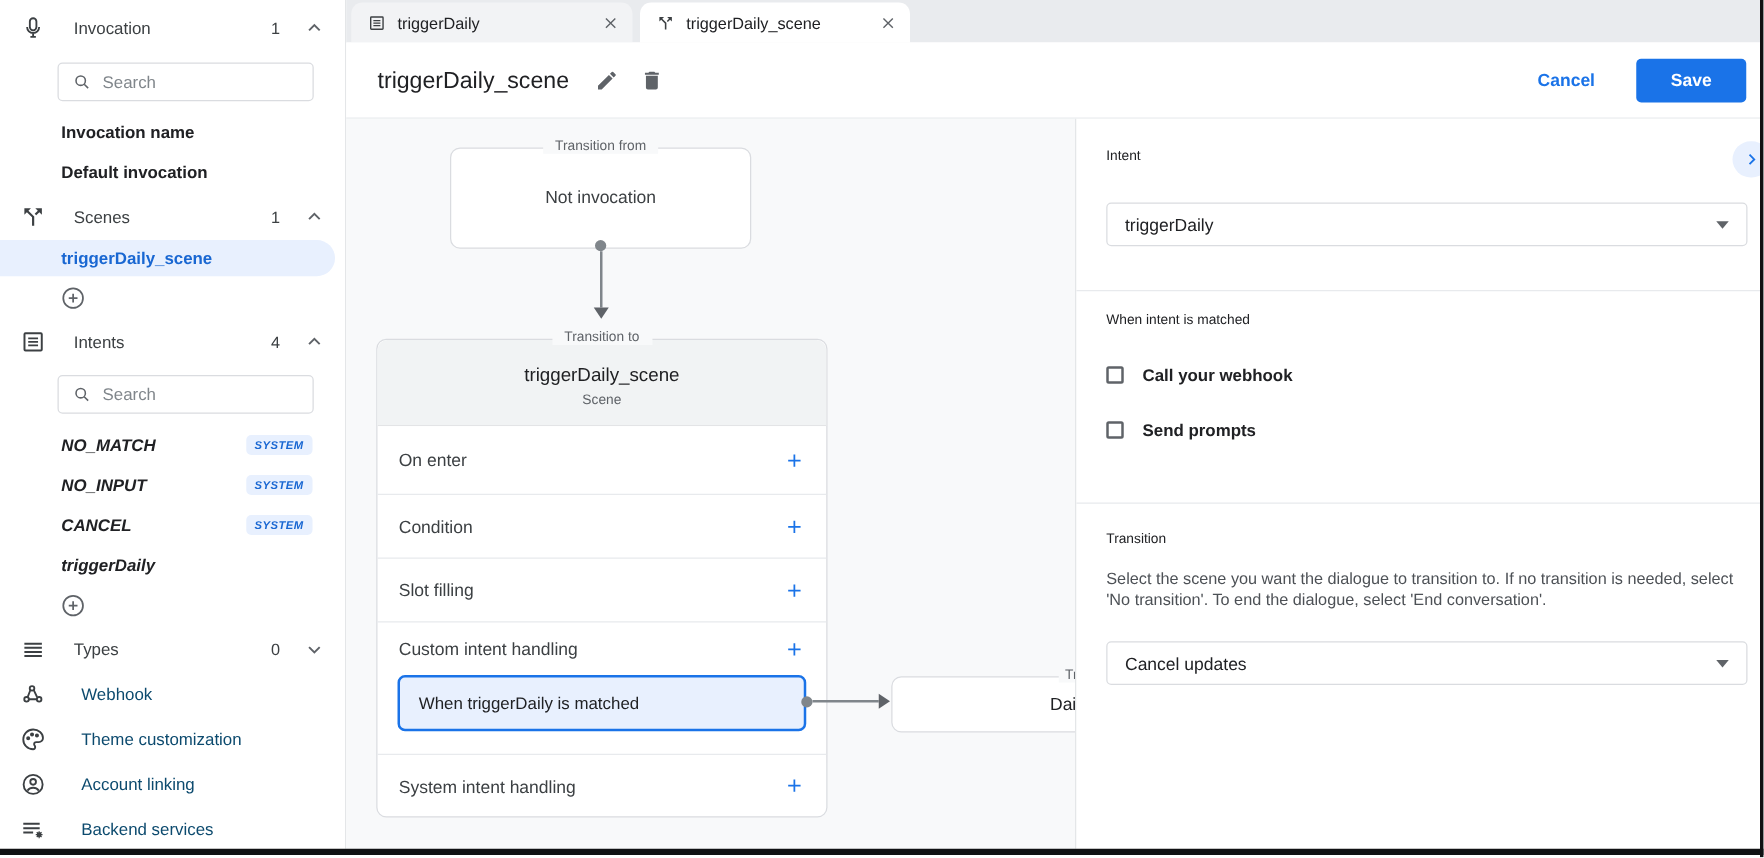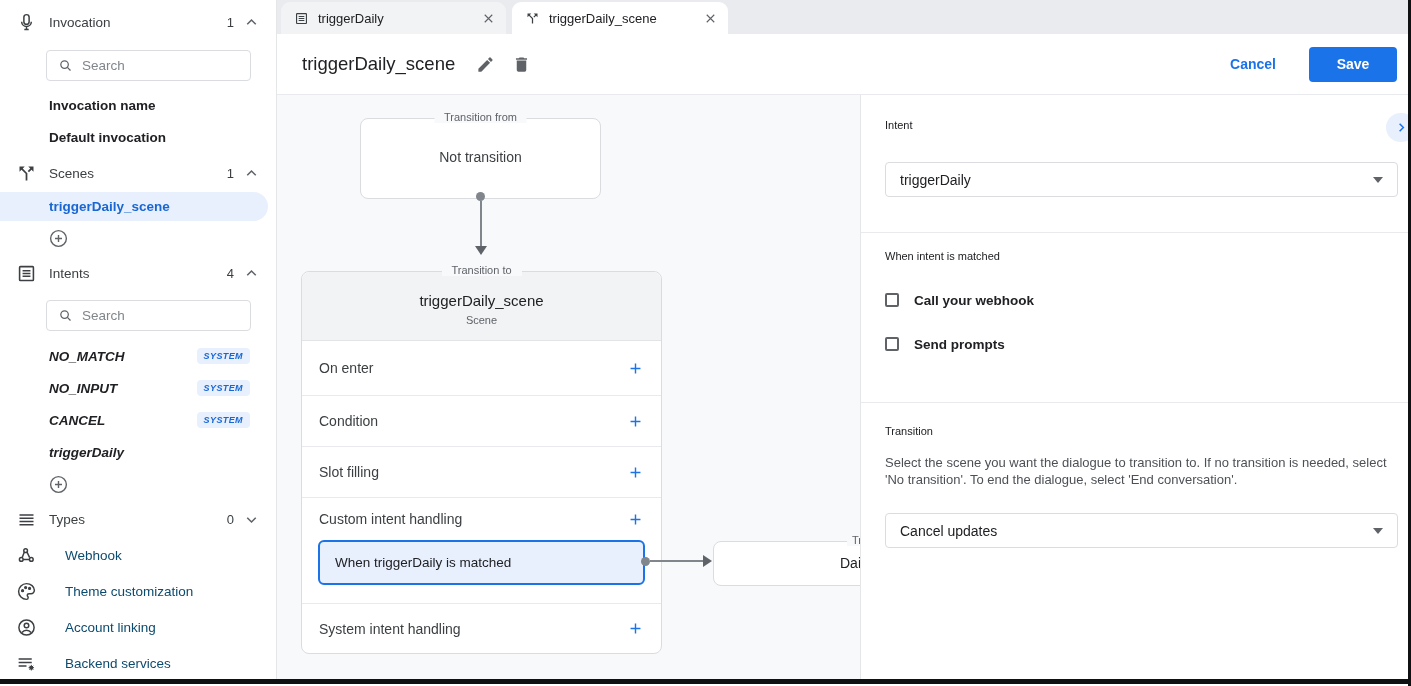--- a/index.html
+++ b/index.html
@@ -8,21 +8,21 @@
          font-family:"Liberation Sans", sans-serif; color:#202124; overflow:hidden; }
 
   
   .edge-right  { position:absolute; left:1408px; top:0; width:3px; height:686px; background:#101113; z-index:60; }
   .edge-bottom { position:absolute; left:0; top:679px; width:1411px; height:5px; background:#101113; z-index:60; }
 
   
   .sidebar { position:absolute; left:0; top:0; width:277px; height:679px; background:#fff;
              border-right:1px solid #e4e6e8; }
   .srow { position:absolute; left:0; width:100%; display:flex; align-items:center; }
-  .sec-head { height:24px; padding:0 16px; }
+  .sec-head { height:24px; padding:0 16px;gap:10px; }
   .sec-icon { width:21px; height:21px; color:#3c4043; flex:none; }
   .sec-label { margin-left:12px; font-size:13.5px; color:#3c4043; }
   .sec-count { margin-left:auto; font-size:13px; color:#3c4043; margin-right:9px; }
   .chev { width:17px; height:17px; color:#5f6368; flex:none; }
   .searchbox { position:absolute; left:46px; width:205px; height:31px; border:1px solid #dadce0;
                border-radius:4px; display:flex; align-items:center; background:#fff; }
   .searchbox svg { width:15px; height:15px; color:#5f6368; margin:0 9px 0 11px; flex:none; }
   .searchbox input { border:0; outline:0; font:13.5px "Liberation Sans",sans-serif; color:#202124;
                      width:150px; background:transparent; }
   .searchbox input::placeholder { color:#80868b; }
@@ -283,21 +283,21 @@
         <path d="M6 19c0 1.1.9 2 2 2h8a2 2 0 0 0 2-2V7H6v12zM19 4h-3.5l-1-1h-5l-1 1H5v2h14V4z"></path>
       </svg>
     <button class="btn-cancel">Cancel</button>
     <button class="btn-save">Save</button>
   </div>
 
   <div class="canvas">
 
     <div class="fbox">
       <span class="legend">Transition from</span>
-      <div class="fbox-text">Not transition</div>
+      <div class="fbox-text">Not invocation</div>
     </div>
 
     <div class="vdot"></div>
     <div class="vline"></div>
     <div class="varrow"></div>
 
     <div class="tbox">
       <span class="legend">Transition to</span>
       <div class="tbox-header">
         <div class="tbox-title">triggerDaily_scene</div>

